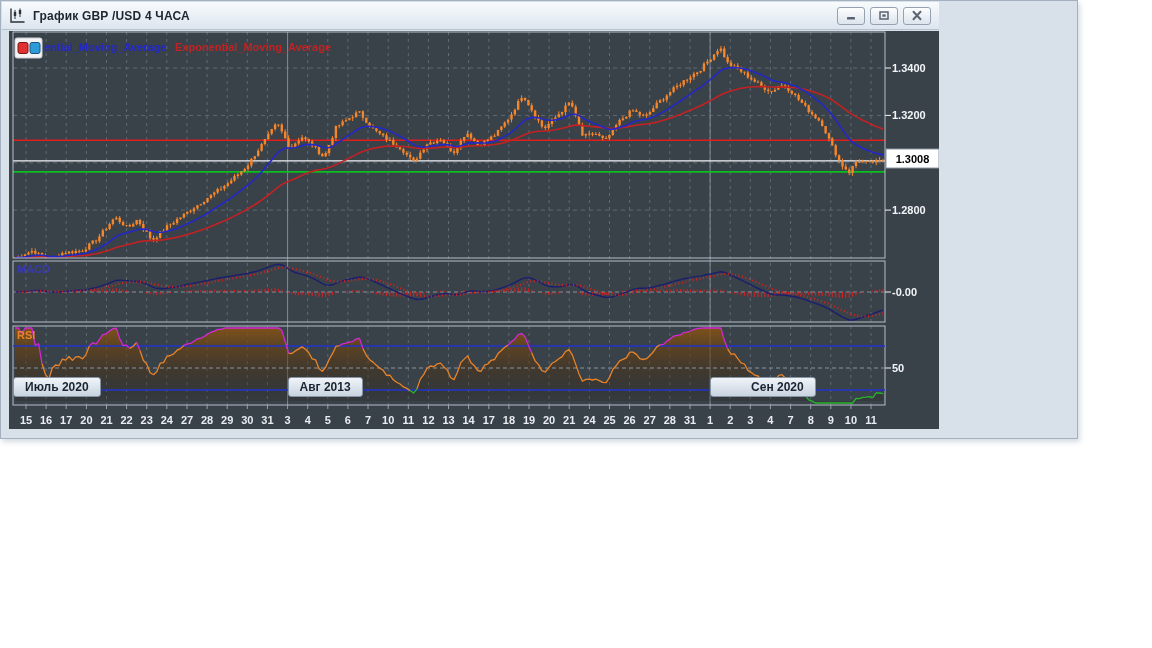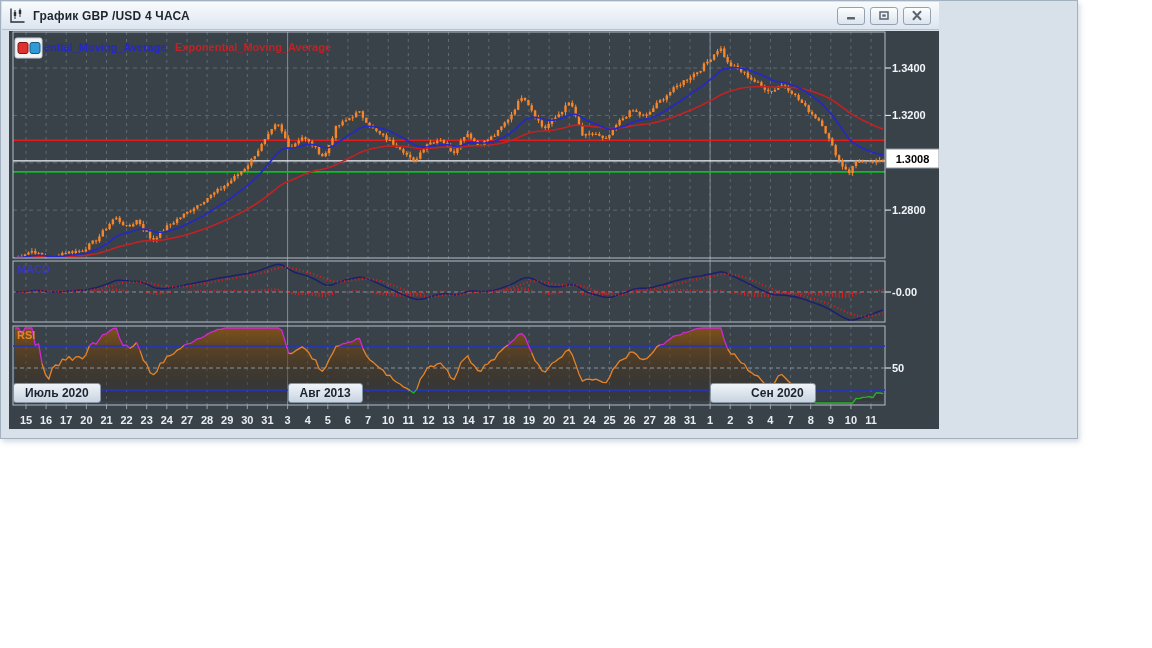--- a/index.html
+++ b/index.html
@@ -15,21 +15,21 @@
   .title-text{margin-left:7px;font-size:12px;font-weight:700;color:#1d2630;letter-spacing:0.2px;}
   .win-btns{margin-left:auto;margin-right:8px;display:flex;gap:5px;}
   .win-btn{width:28px;height:18px;border:1px solid #93a1b1;border-radius:3px;
            background:linear-gradient(#fdfefe,#dce4ed);display:flex;
            align-items:center;justify-content:center;box-sizing:border-box;}
   .chart-area{position:absolute;left:8px;top:30px;width:930px;height:398px;background:#394149;}
   .chart-area svg{position:absolute;left:0;top:0;}
   .month-btn{position:absolute;top:346px;height:20px;line-height:18px;padding:0 11px;
              background:linear-gradient(#f0f4f9,#c9d4e0);border:1px solid #8695a6;
              border-radius:3px;font-size:12px;font-weight:700;color:#1a2430;
-             box-sizing:border-box;white-space:nowrap;margin-top:6px;}
+             box-sizing:border-box;white-space:nowrap;}
   text{font-family:"Liberation Sans",sans-serif;}
 </style>
 </head>
 <body>
 
 <div class="page">
   <div class="window">
     <div class="titlebar">
       <span class="title-icon">
         <svg width="17" height="17" viewBox="0 0 17 17">

